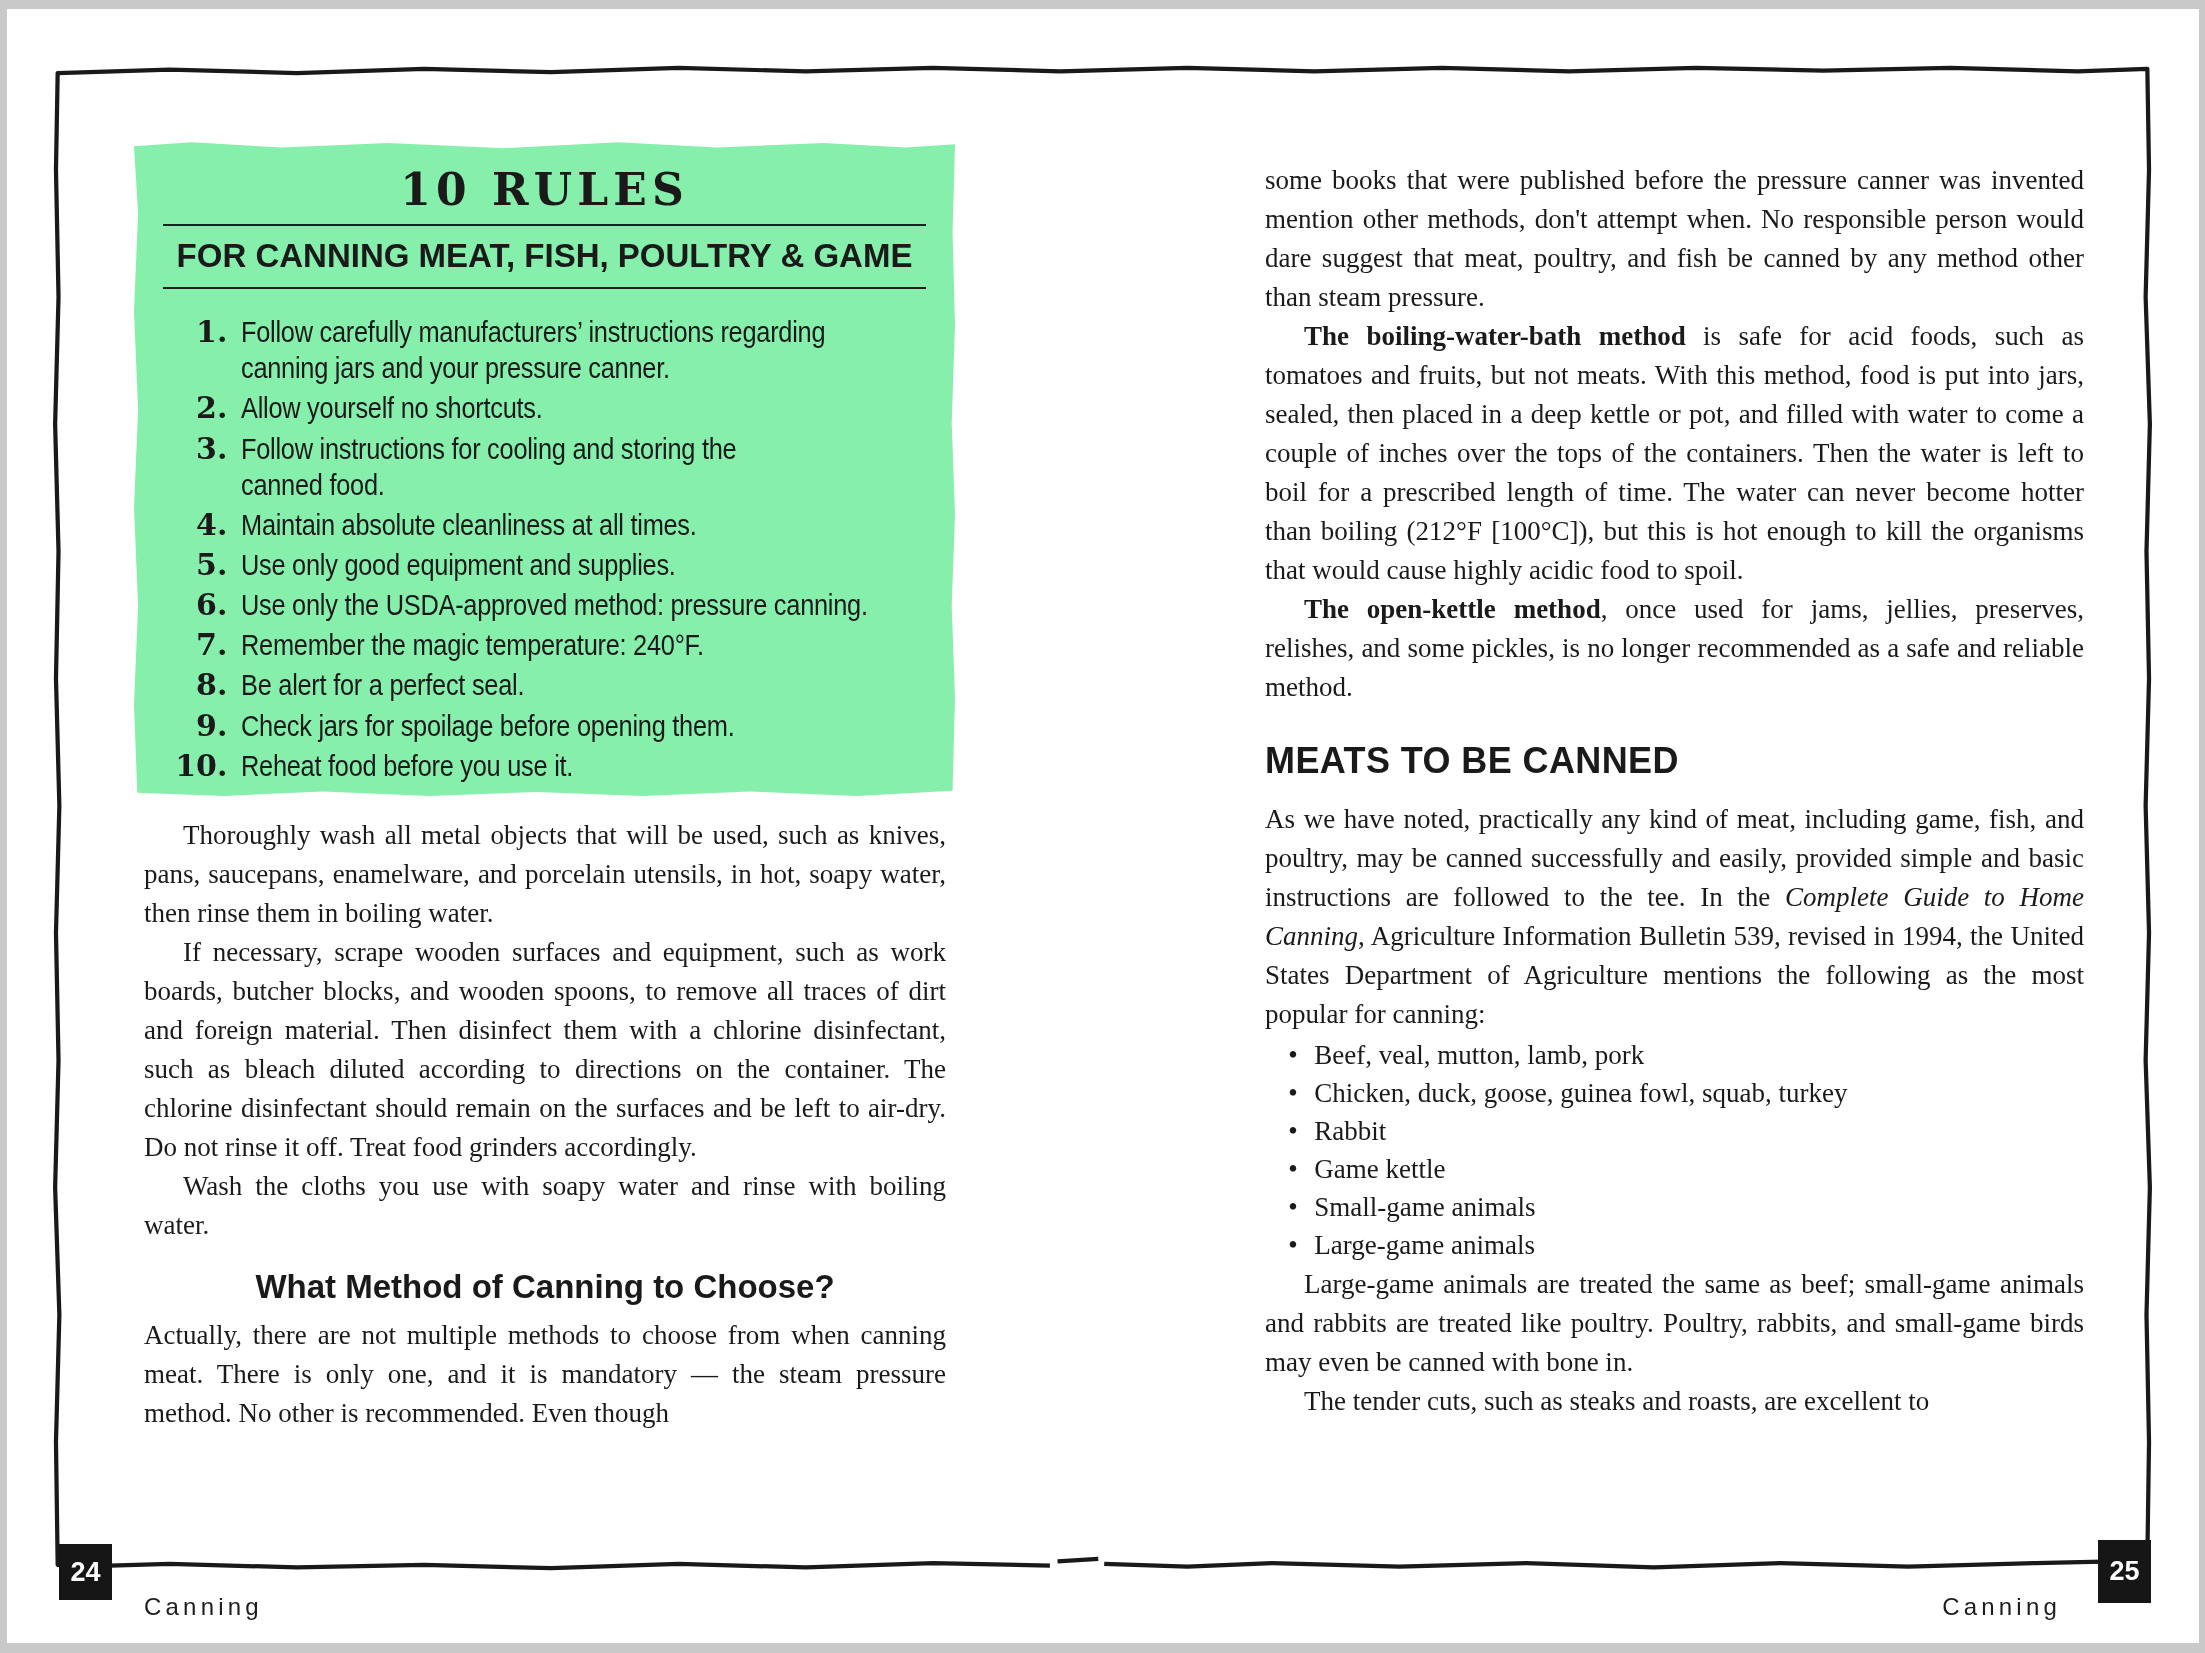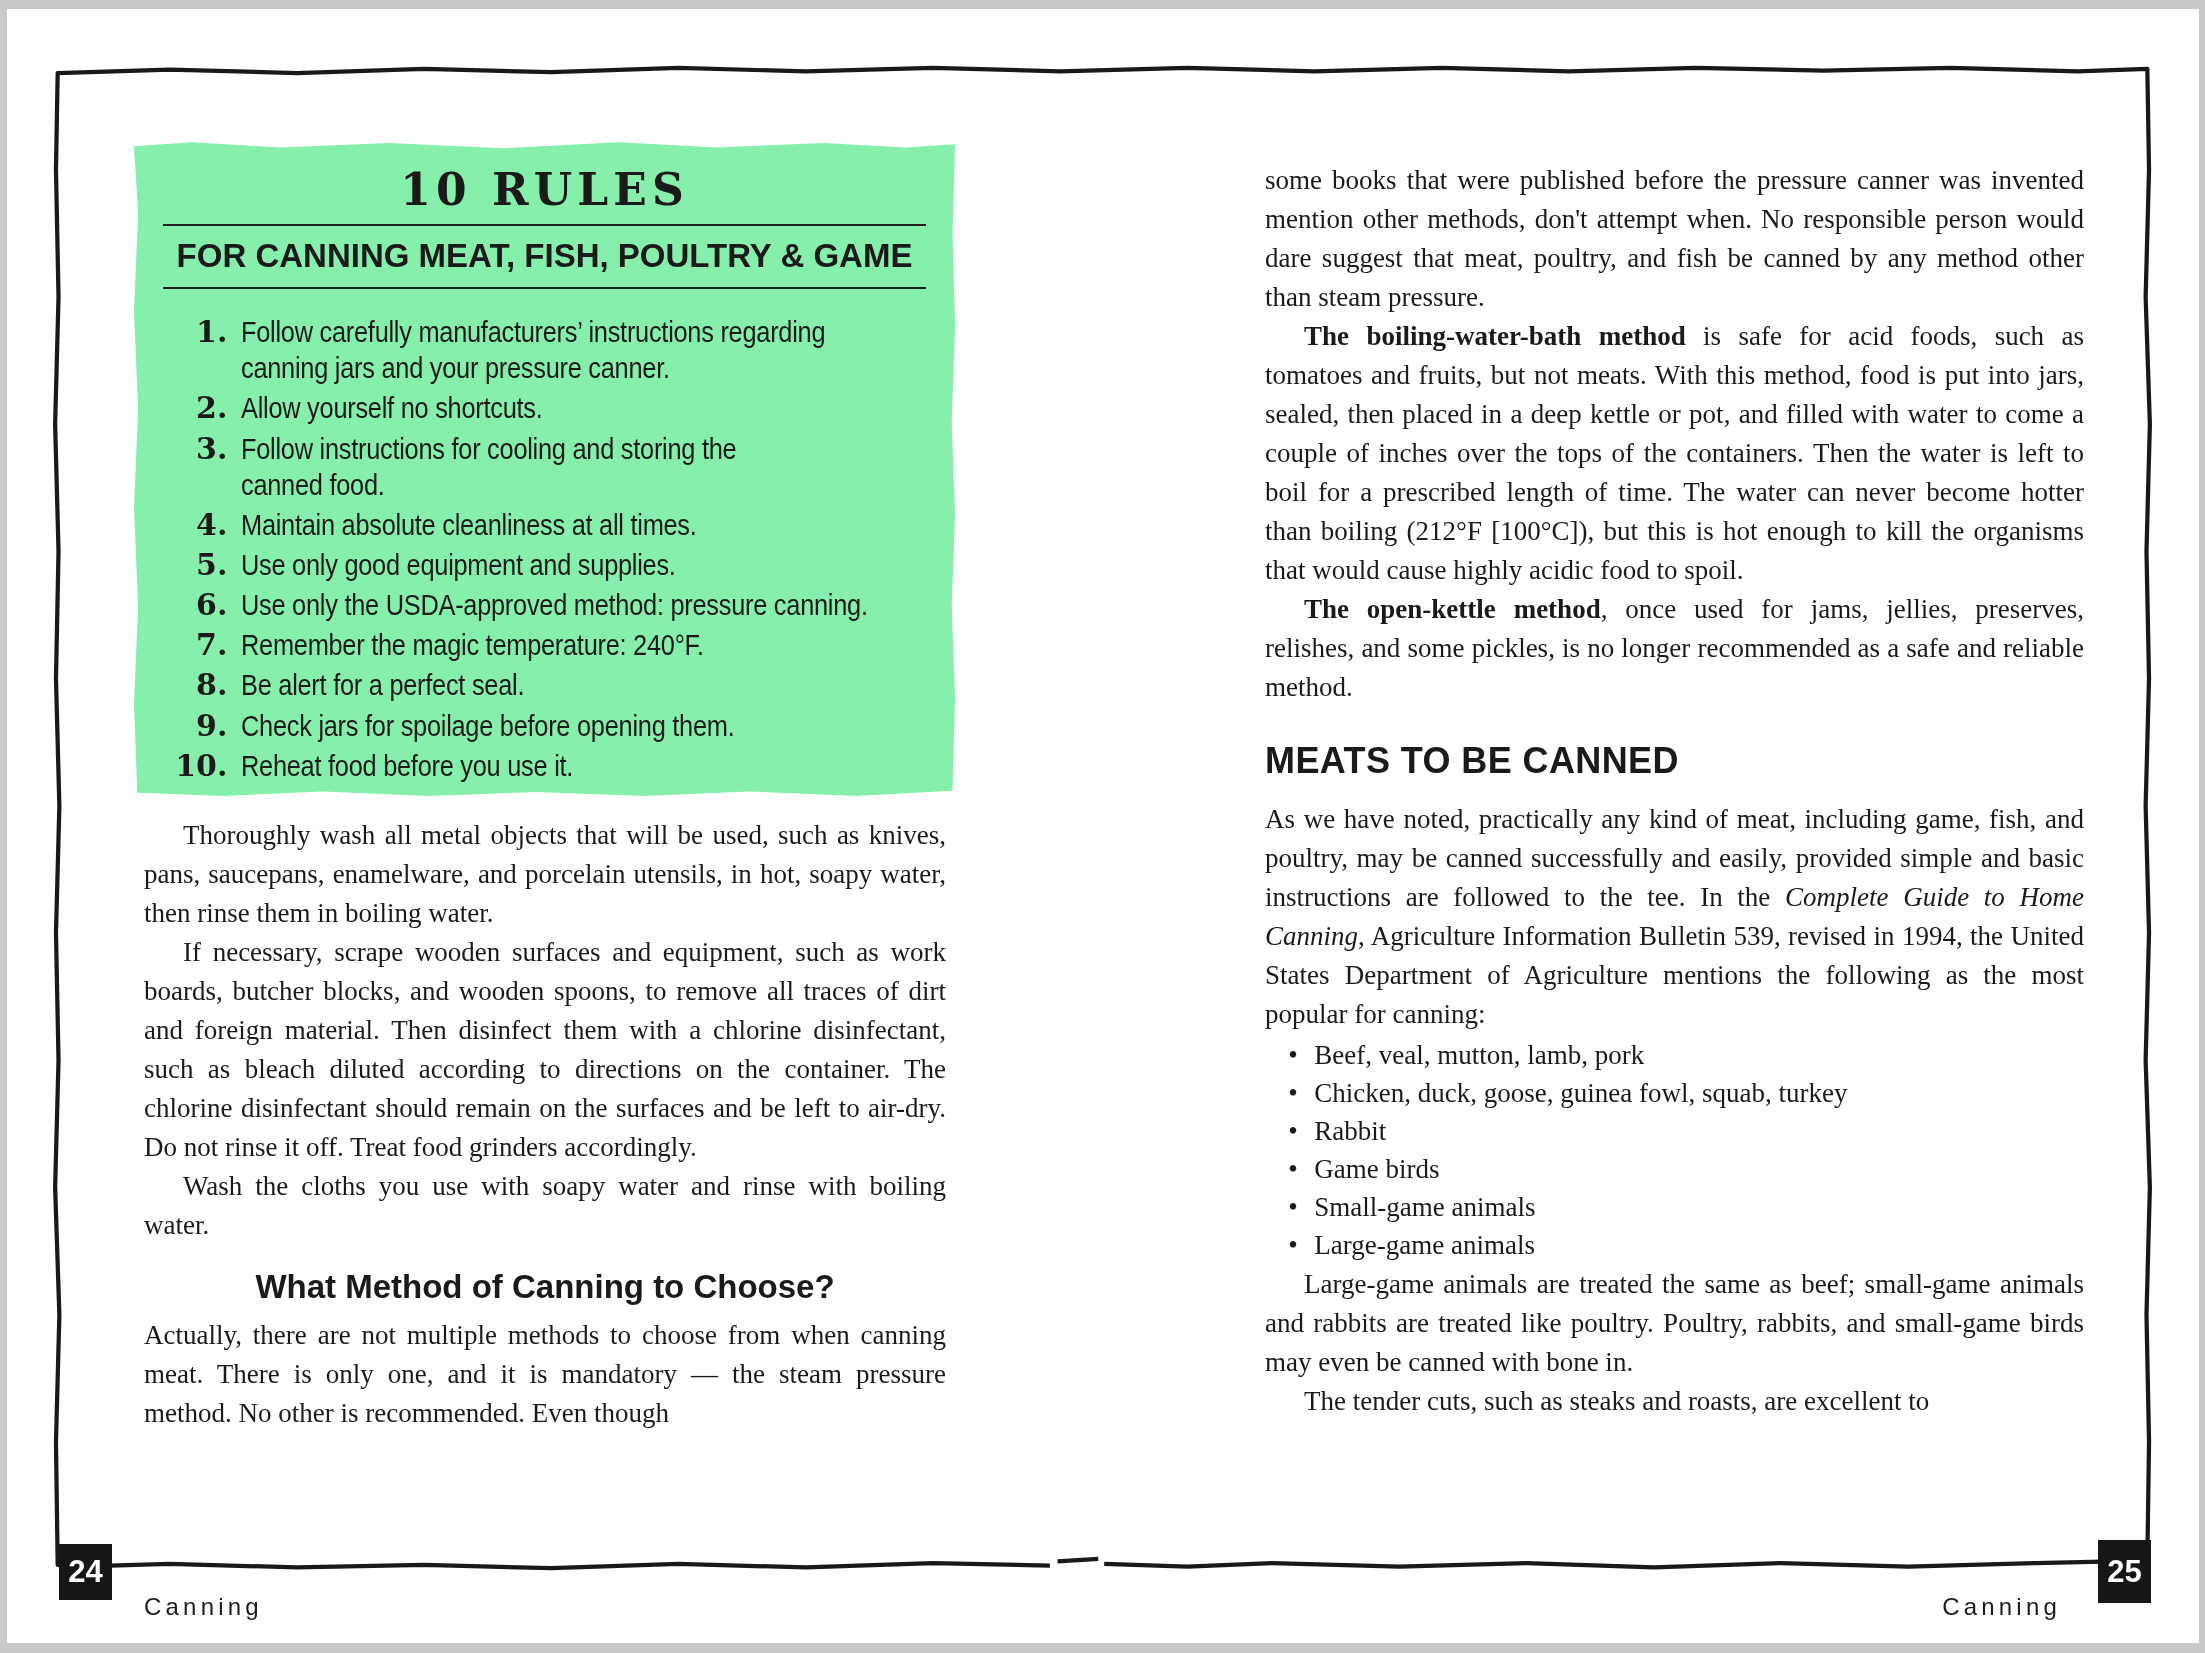--- a/index.html
+++ b/index.html
@@ -62,21 +62,21 @@
     font-family:"Liberation Sans",sans-serif;font-weight:700;
     font-size:36px;line-height:44px;margin:32px 0 17px;letter-spacing:0.4px;
   }
   ul.meats{list-style:none;margin:1.7px 0;padding:0}
   .meat{display:flex;font-size:27px;line-height:38px}
   .blt{flex:none;width:15.3px;margin-left:20.4px;margin-right:13.6px;text-align:center}
 
   
   .pagenum{
     position:absolute;width:53px;height:56px;background:#161616;color:#ffffff;
-    font-family:"Liberation Sans",sans-serif;font-weight:700;font-size:31px;
+    font-family:"Liberation Sans",sans-serif;font-weight:700;font-size:27px;
     display:flex;align-items:center;justify-content:center;
   }
   #pn-left{left:59px;top:1544px}
   #pn-right{left:2098px;top:1540px;height:63px}
   .running{
     position:absolute;top:1561px;
     font-family:"Liberation Sans",sans-serif;font-size:24px;
     letter-spacing:4.2px;color:#1c1c1c;margin-top:32px;
   }
   #run-left{left:144px}
@@ -169,21 +169,21 @@
     <li class="meat">
         <span class="blt">•</span>
         <span>Chicken, duck, goose, guinea fowl, squab, turkey</span>
       </li>
     <li class="meat">
         <span class="blt">•</span>
         <span>Rabbit</span>
       </li>
     <li class="meat">
         <span class="blt">•</span>
-        <span>Game birds</span>
+        <span>Game kettle</span>
       </li>
     <li class="meat">
         <span class="blt">•</span>
         <span>Small-game animals</span>
       </li>
     <li class="meat">
         <span class="blt">•</span>
         <span>Large-game animals</span>
       </li>
   </ul>

